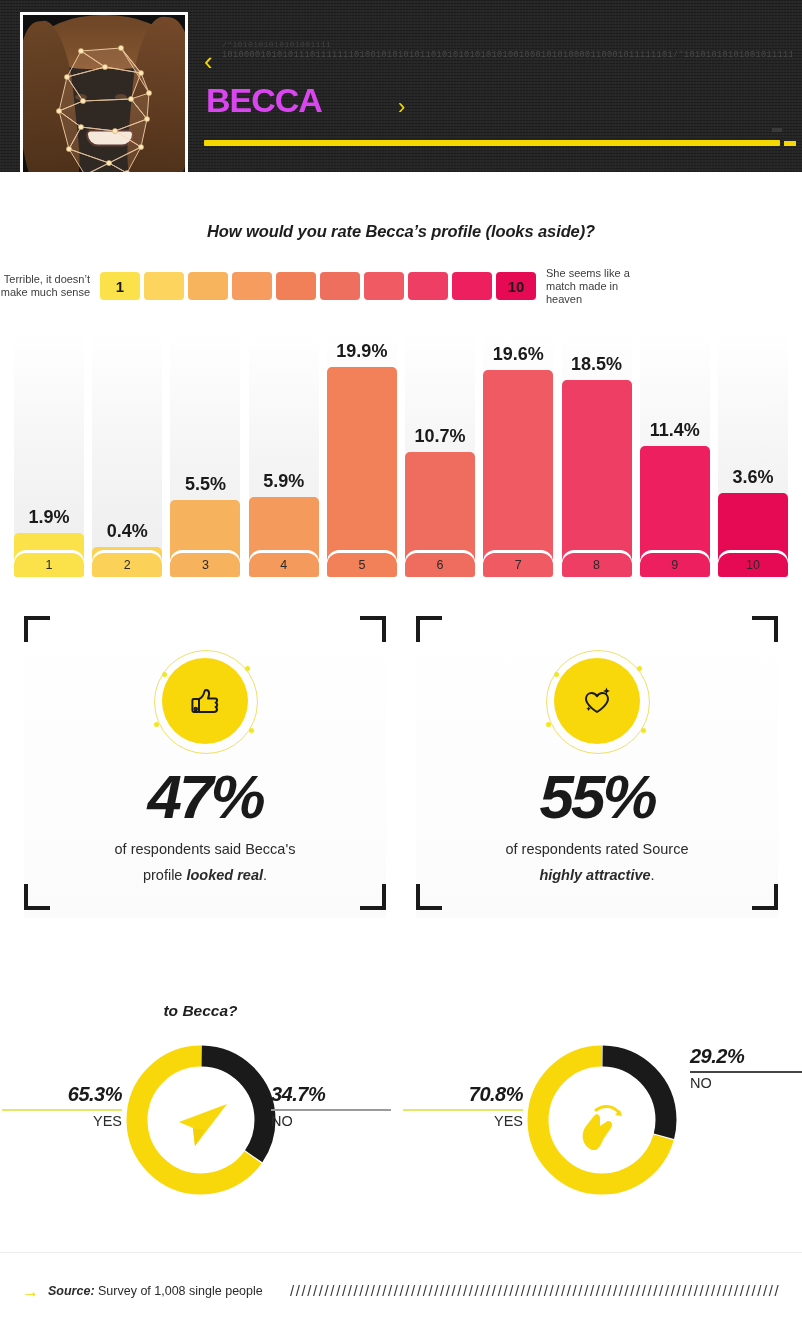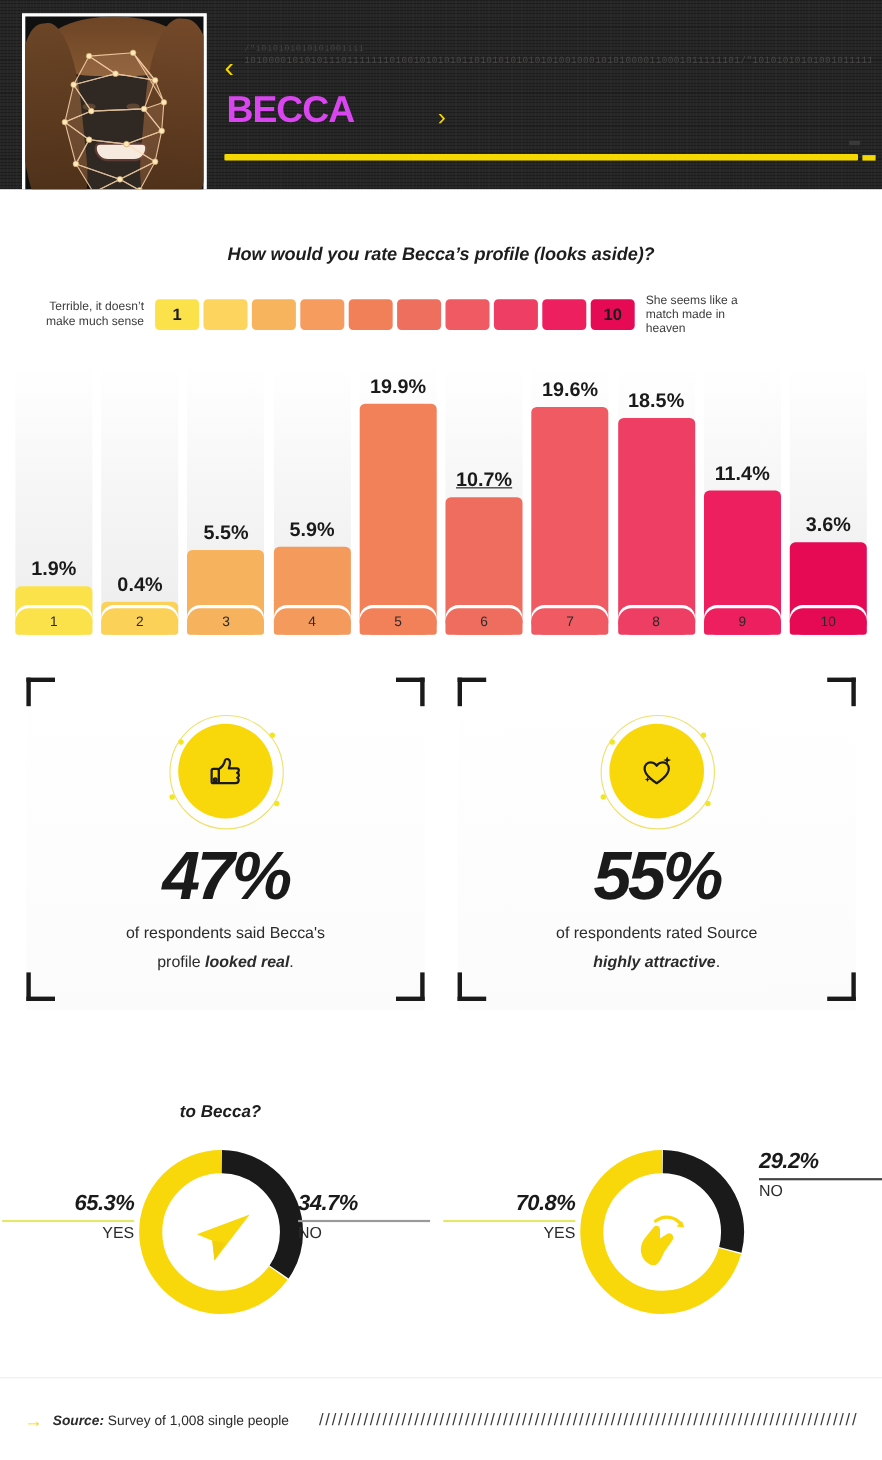--- a/index.html
+++ b/index.html
@@ -109,21 +109,21 @@
   }
 
   
   .q-title{
     position:absolute;left:0;right:0;top:222px;text-align:center;
     font-size:16.5px;font-weight:bold;font-style:italic;color:#1d1d1d;
     letter-spacing:-.1px;
   }
   .scale-row{
     position:absolute;left:0;top:266px;width:636px;height:40px;
-    display:flex;align-items:center;justify-content:center;padding-left:41px;
+    display:flex;align-items:center;justify-content:center;
   }
   .scale-cap{
     font-size:11px;line-height:13px;color:#3c3c3c;width:118px;
   }
   .scale-cap.left{text-align:right;padding-right:10px;}
   .scale-cap.right{text-align:left;padding-left:10px;}
   .scale-boxes{display:flex;gap:4px;}
   .scale-box{
     width:40px;height:28px;border-radius:4px;
     display:flex;align-items:center;justify-content:center;
@@ -360,21 +360,21 @@
     </div>
     <div class="bar-col">
       <div class="bar-track"></div>
       <div class="bar-fill" style="height: 210px; background: rgb(242, 128, 89);"></div>
       <div class="bar-value" style="bottom: 215px;">19.9%</div>
       <div class="bar-pill" style="background: rgb(242, 128, 89);">5</div>
     </div>
     <div class="bar-col">
       <div class="bar-track"></div>
       <div class="bar-fill" style="height: 125px; background: rgb(239, 109, 94);"></div>
-      <div class="bar-value" style="bottom: 130px; text-decoration: underline;">10.7%</div>
+      <div class="bar-value" style="bottom: 130px;">10.7%</div>
       <div class="bar-pill" style="background: rgb(239, 109, 94);">6</div>
     </div>
     <div class="bar-col">
       <div class="bar-track"></div>
       <div class="bar-fill" style="height: 207px; background: rgb(239, 90, 99);"></div>
       <div class="bar-value" style="bottom: 212px;">19.6%</div>
       <div class="bar-pill" style="background: rgb(239, 90, 99);">7</div>
     </div>
     <div class="bar-col">
       <div class="bar-track"></div>

